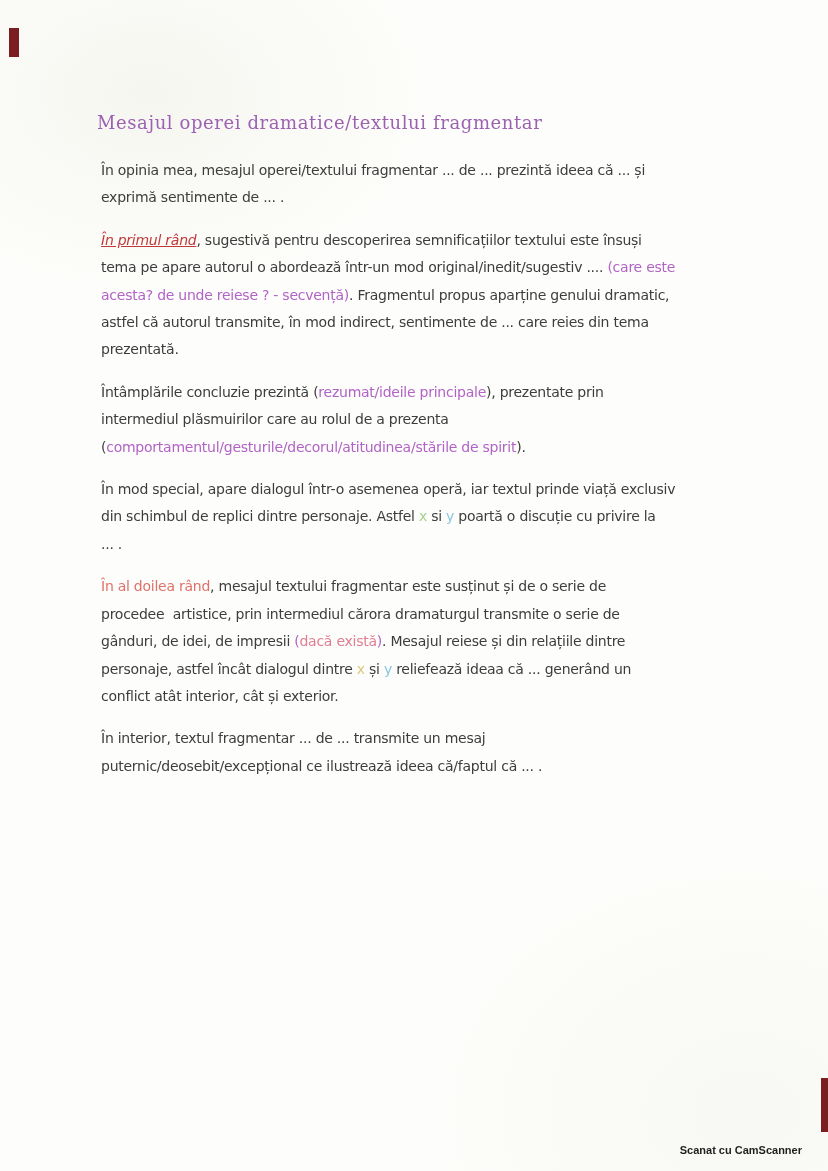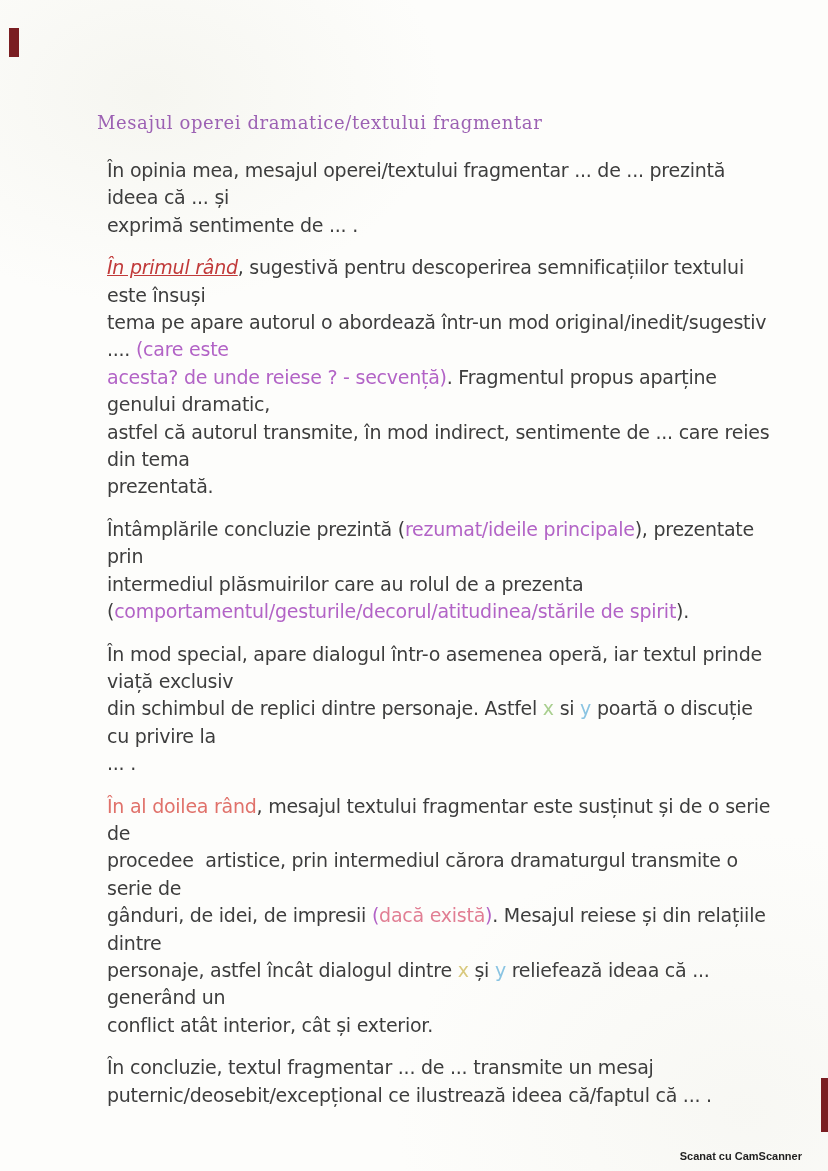--- a/index.html
+++ b/index.html
@@ -23,38 +23,38 @@
   }
   h1.doc-title {
     font-family: "DejaVu Serif", serif;
     font-weight: normal;
     font-size: 18px;
     letter-spacing: 0.6px;
     color: var(--title, #9c61b3);
     margin: 0 0 24px 0;
   }
   .para {
-    font-size: 19px;
+    font-size: 14px;
     letter-spacing: -0.25px;
     line-height: 27.4px;
-    margin: 0 0 15px 10px;
+    margin: 0 0 15px 4px;
     white-space: pre-wrap;
     color: var(--body, #3d3d3d);
   }
   .r-body    { color: var(--body, #3d3d3d); }
   .r-lead    { color: var(--red_bold, #c13a3a); font-weight: normal; font-style: italic; text-decoration: underline; }
   .r-redsoft { color: var(--red_soft, #e0716a); }
   .r-purple  { color: var(--purple, #b263c6); }
   .r-pink    { color: var(--pink, #e17e93); }
   .r-xyellow { color: var(--x_yellow, #d9c97e); }
   .r-xgreen  { color: var(--x_green, #a9cf8f); }
   .r-yblue   { color: var(--y_blue, #8ac4e2); }
   .watermark {
     position: absolute;
-    right: 26px; bottom: 9px;
+    right: 26px; bottom: 15px;
     font-family: "Liberation Sans", sans-serif;
     font-weight: bold;
     font-size: 11px;
     color: var(--watermark_text, #1f1f1f);
   }
   .scan-artifact {
     position: absolute;
     background: var(--scan_mark, #7a1e22);
   }
   .scan-artifact.top-left { left: 9px; top: 28px; width: 10px; height: 29px; }
@@ -82,18 +82,18 @@
 intermediul plăsmuirilor care au rolul de a prezenta
 (</span><span class="r-purple">comportamentul/gesturile/decorul/atitudinea/stările de spirit</span><span class="r-body">).</span></p>
       <p class="para"><span class="r-body">În mod special, apare dialogul într-o asemenea operă, iar textul prinde viață exclusiv
 din schimbul de replici dintre personaje. Astfel </span><span class="r-xgreen">x</span><span class="r-body"> si </span><span class="r-yblue">y</span><span class="r-body"> poartă o discuție cu privire la
 ... .</span></p>
       <p class="para"><span class="r-redsoft">În al doilea rând</span><span class="r-body">, mesajul textului fragmentar este susținut și de o serie de
 procedee  artistice, prin intermediul cărora dramaturgul transmite o serie de
 gânduri, de idei, de impresii </span><span class="r-purple">(</span><span class="r-pink">dacă există</span><span class="r-purple">)</span><span class="r-body">. Mesajul reiese și din relațiile dintre
 personaje, astfel încât dialogul dintre </span><span class="r-xyellow">x</span><span class="r-body"> și </span><span class="r-yblue">y</span><span class="r-body"> reliefează ideaa că ... generând un
 conflict atât interior, cât și exterior.</span></p>
-      <p class="para"><span class="r-body">În concluzie, textul fragmentar ... de ... transmite un mesaj
+      <p class="para"><span class="r-body">În interior, textul fragmentar ... de ... transmite un mesaj
 puternic/deosebit/excepțional ce ilustrează ideea că/faptul că ... .</span></p>
     </div>
 </div>
 
 <div class="watermark">Scanat cu CamScanner</div>
 
 </body></html>

